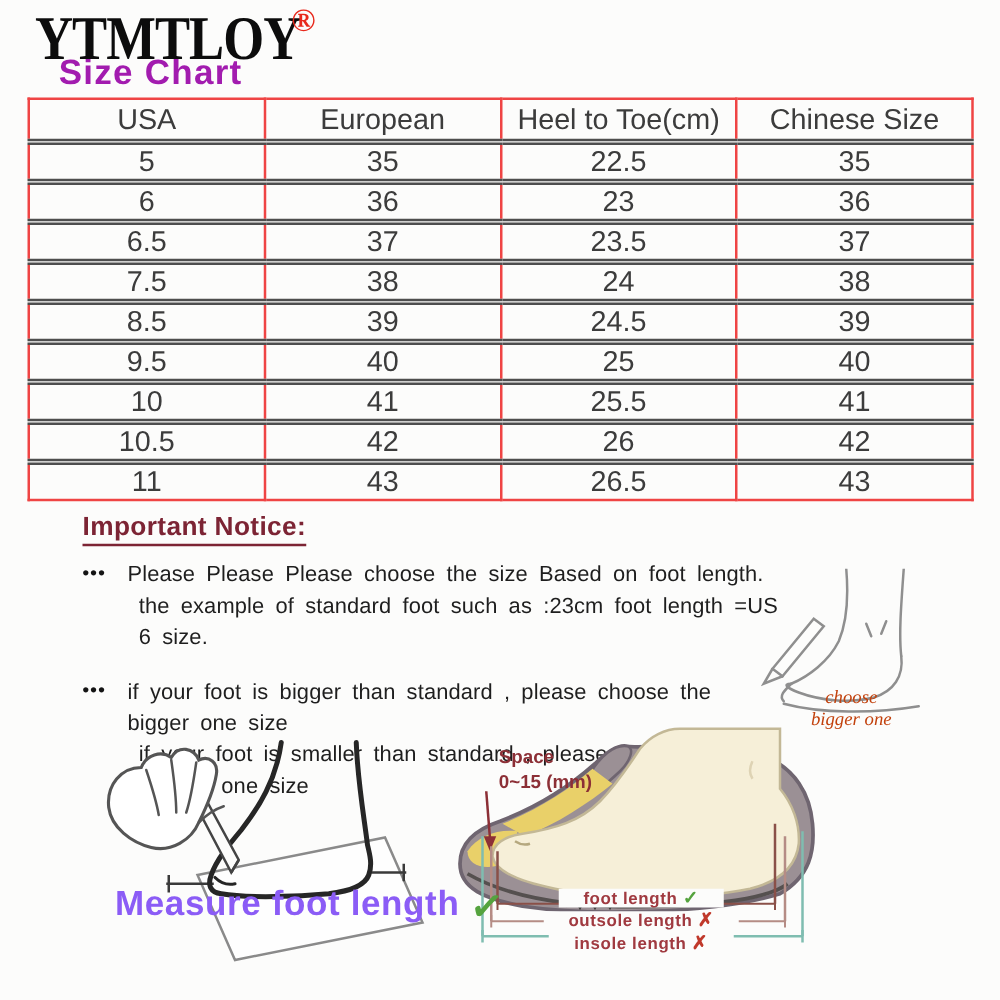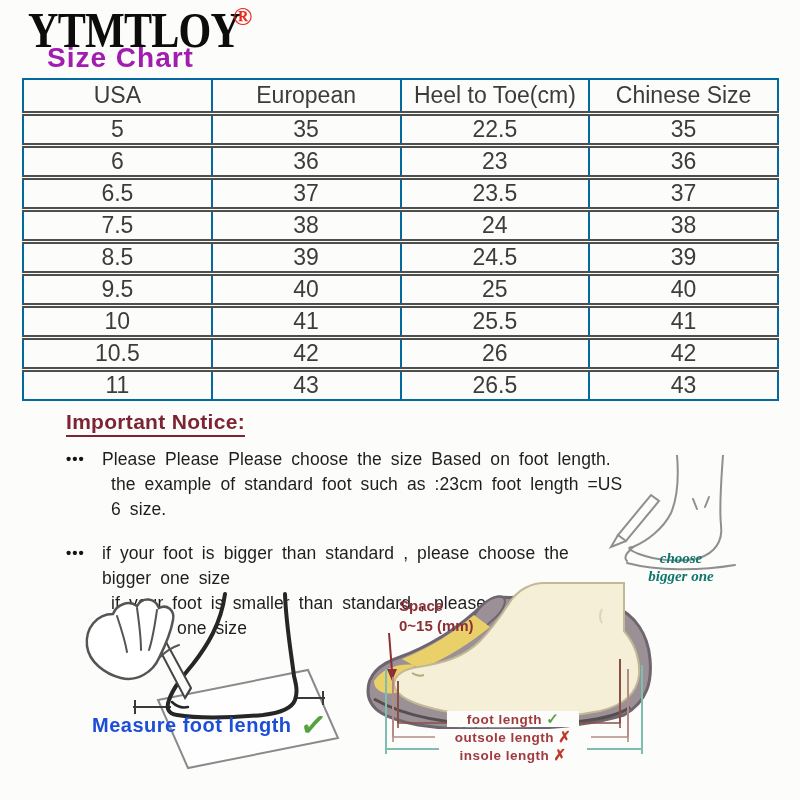--- a/index.html
+++ b/index.html
@@ -24,21 +24,21 @@
     position:absolute; left:233px; top:2px; font-size:26px; font-weight:700; z-index:2;
     font-family:"Liberation Serif", serif;
   }
 
   
   .table-wrap { position:absolute; left:22px; top:78px; width:757px; }
   table.size-table {
     border-collapse:collapse; width:100%; table-layout:fixed; background:transparent;
   }
   .size-table th, .size-table td {
-    border:2px solid #0369a1; text-align:center; vertical-align:middle;
+    border:2px solid #ef4444; text-align:center; vertical-align:middle;
     font-size:23px; color:#3c3c3c; font-weight:400; padding:0;
   }
   .size-table th { height:34px; }
   .size-table td { height:29px; border-top:5px double #4e4e4e; }
 
   
   .notice { position:absolute; left:66px; top:410px; width:560px; color:#1e1e1e; }
   .notice-title {
     display:inline-block; font-size:21px; font-weight:700; color:#7c2434;
     border-bottom:2px solid #7c2434; padding-bottom:1px; letter-spacing:0.3px;
@@ -52,29 +52,29 @@
   }
   .notice-lines { font-size:17.5px; line-height:25px; word-spacing:4px; letter-spacing:0.1px; }
   .notice-lines .l2 { padding-left:9px; }
 
   
   .fig { position:absolute; }
   .fig svg { display:block; }
 
   .ankle-caption {
     position:absolute; left:623px; top:549px; width:116px; text-align:center;
-    font-family:"Liberation Serif", serif; font-style:italic; font-weight:700;
-    font-size:15px; line-height:18px; color:#0f766e; z-index:2;
+    font-family:"Liberation Serif", serif; font-style:italic; font-weight:400;
+    font-size:15px; line-height:18px; color:#c2410c; z-index:2;
   }
 
   .measure-caption {
     position:absolute; left:92px; top:706px; z-index:2; white-space:nowrap;
   }
   .measure-caption .txt {
-    font-size:20px; font-weight:700; color:#1d4ed8; letter-spacing:0.5px;margin-top:36px;
+    font-size:28px; font-weight:700; color:#8b5cf6; letter-spacing:0.5px;margin-top:36px;
   }
   .measure-caption .check {
     display:inline-block; font-size:32px; font-weight:700; color:#55a33e;
     transform:rotate(6deg); margin-left:8px; vertical-align:-4px;
   }
 
   .space-label {
     position:absolute; left:362px; top:596px; z-index:2;
     font-size:15px; font-weight:700; color:#8c2f36; line-height:20px; white-space:nowrap;margin-left:37px;
   }

